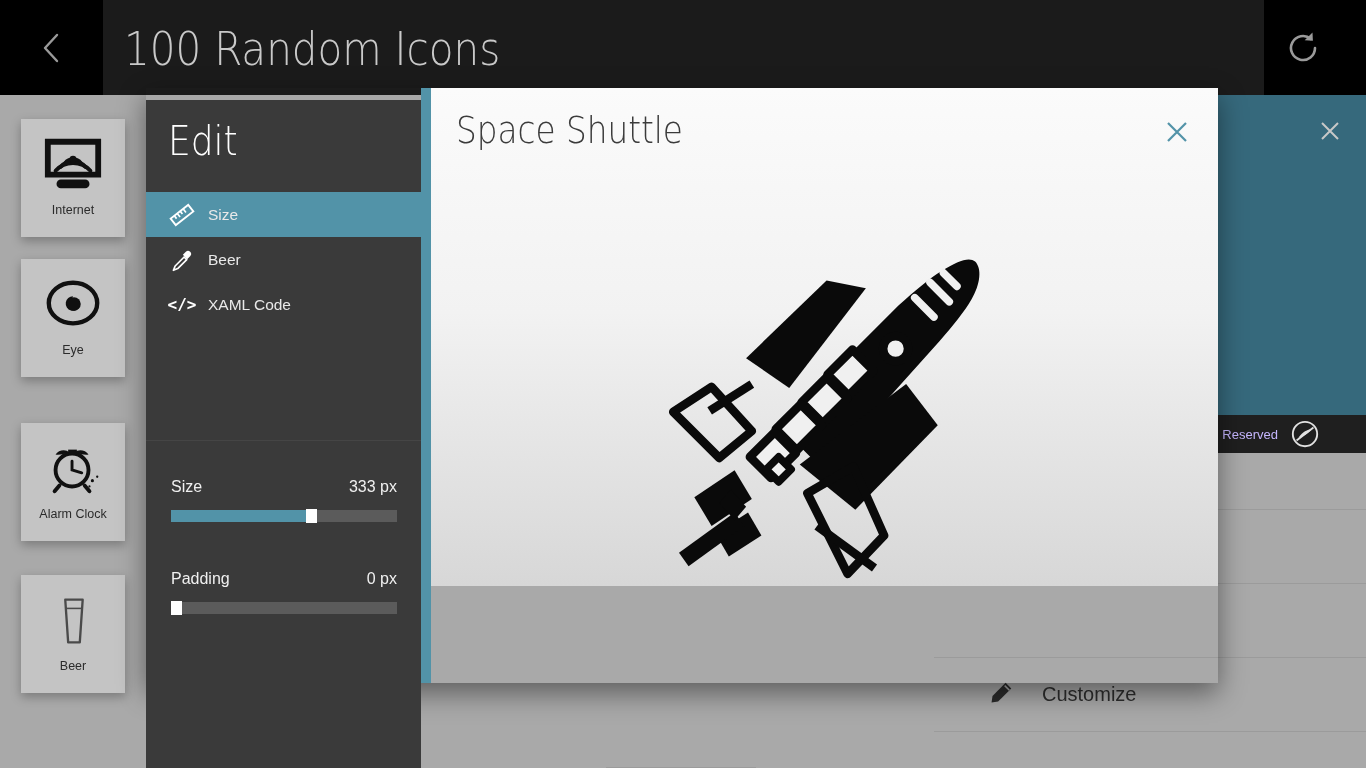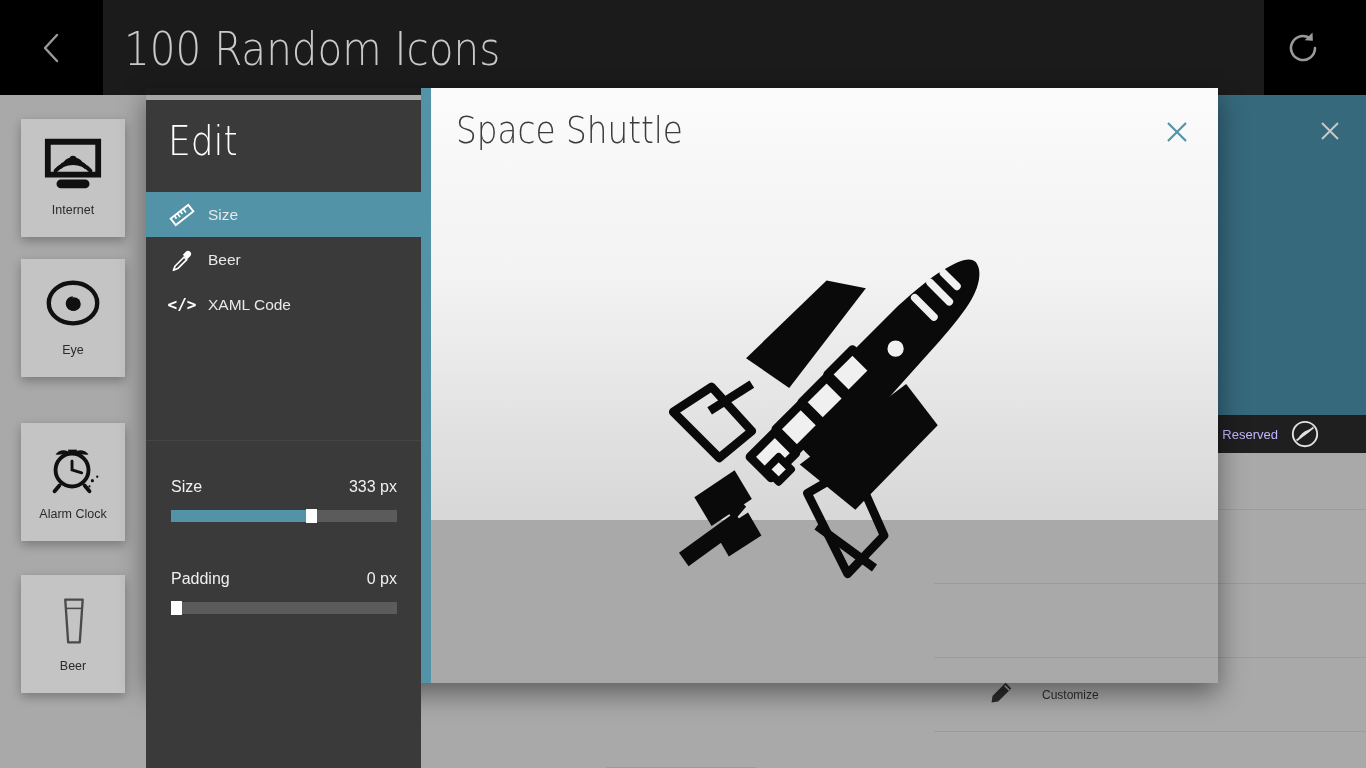--- a/index.html
+++ b/index.html
@@ -48,21 +48,21 @@
     cursor:pointer;
   }
   .tile .glyph{ margin-top:10px; width:72px; height:72px; display:flex; align-items:center; justify-content:center; }
   .tile .tlabel{ font-size:12.5px; color:#2b2b2b; margin-top:2px; }
 
   
   .right-list{ position:absolute; left:934px; top:0px; width:432px; height:673px; }
   .rrow{ position:absolute; left:0; width:432px; height:74px; border-bottom:1px solid #9b9b9b; }
   .rrow.custom{ display:flex; align-items:center; }
   .rrow .ricon{ margin-left:46px; width:40px; height:40px; display:flex; align-items:center; justify-content:center; }
-  .rrow .rlabel{ margin-left:22px; font-size:12px; color:#2e2e2e; }
+  .rrow .rlabel{ margin-left:22px; font-size:20px; color:#2e2e2e; }
 
   
   .promo{
     position:absolute; left:1023px; top:95px; width:343px; height:320px;
     background:linear-gradient(135deg,#3a7083 0%,#35697b 55%,#30soul 100%);
     background-color:#36697c;
   }
   .promo-close{
     position:absolute; right:14px; top:14px; width:44px; height:44px;
     display:flex; align-items:center; justify-content:center; color:#c8c8c8; cursor:pointer;
@@ -120,21 +120,21 @@
   .fill{ position:absolute; left:0; top:0; height:12px; background:#5293a8; }
   .thumb{ position:absolute; top:0; width:11px; height:14px; margin-top:-1px; background:#ffffff; }
 
   
   .accent-strip{
     position:absolute; left:275px; top:0; width:10px; height:595px; background:#5293a8;
   }
 
   
   .content{
-    position:absolute; left:285px; top:0; width:787px; height:432px;
+    position:absolute; left:285px; top:0; width:787px; height:498px;
     background:linear-gradient(#fbfbfb 0%, #f2f2f2 45%, #d7d7d7 100%);
   }
   .content-title{
     position:absolute; left:25px; top:20px;
     font-size:38px; font-weight:300; color:#3b3b3b;
     font-family:"DejaVu Sans", sans-serif;
     transform:scaleX(0.86); transform-origin:left center;
   }
   .content-close{
     position:absolute; right:18px; top:24px; width:46px; height:44px;

